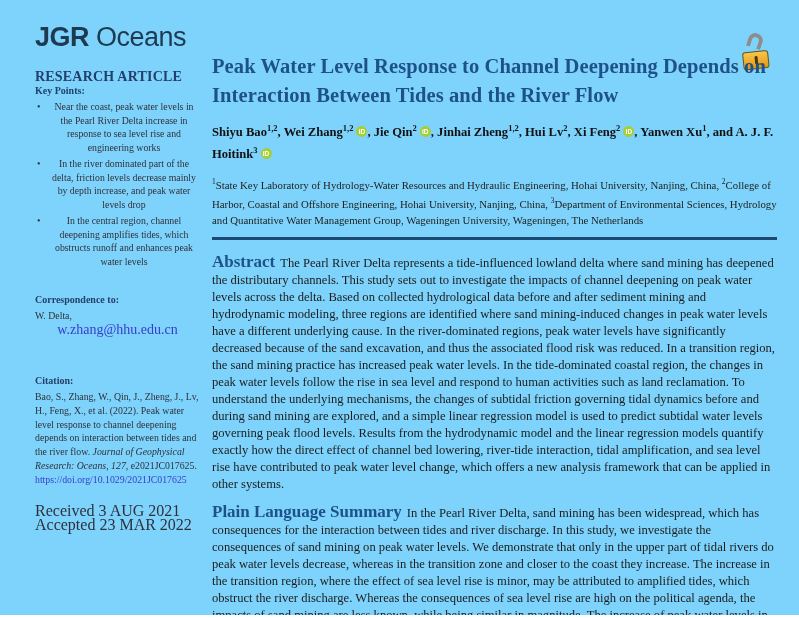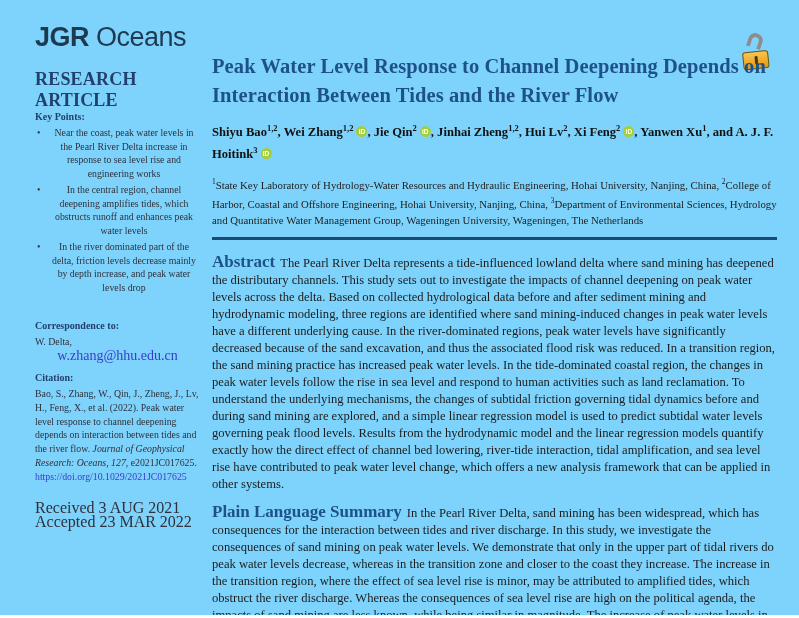--- a/index.html
+++ b/index.html
@@ -11,39 +11,39 @@
 
   
   .leftcol { position:absolute; left:35px; top:22px; width:165px; }
   .logo {
     font-family:"Liberation Sans", sans-serif; color:#1d3a50;
     font-size:27px; letter-spacing:-0.5px; white-space:nowrap;
   }
   .logo .logo-strong { font-weight:700; }
   .logo .logo-light  { font-weight:400; }
   .article-type {
-    margin-top:16px; color:#233f6b; font-weight:700; font-size:18px; letter-spacing:0.2px;
+    margin-top:16px; color:#233f6b; font-weight:700; font-size:14px; letter-spacing:0.2px;
   }
   .doi { margin-top:3px; color:#5a5a5a; font-size:11px; }
 
   .side-heading { color:#233f6b; font-weight:700; font-size:10px; margin-top:0; }
   .kp-section { }
   .kp-list { margin-top:4px; }
   .kp-item {
     position:relative; padding-left:13px; font-size:9.8px; line-height:13.5px;
     color:#30303a; margin-bottom:3px;text-align:center;
   }
   .kp-item::before { content:"\2022"; position:absolute; left:2px; top:0; color:#30303a; }
 
   .corr-section { margin-top:26px; }
   .corr-name { font-size:9.8px; line-height:13.5px; color:#30303a; margin-top:4px; }
   .link { color:#3a3acc; text-decoration:none; cursor:pointer; }
   .corr-email { display:block; font-size:14px; line-height:13.5px;text-align:center; }
 
-  .cite-section { margin-top:10px; }
+  .cite-section { margin-top:39px; }
   .cite-body { margin-top:4px; font-size:9.8px; line-height:13.8px; color:#30303a; }
   .cite-body .ital { font-style:italic; }
   .cite-link { display:inline; font-size:9.8px; line-height:13.8px; }
 
   .history { margin-top:17px; font-size:16px; line-height:14px; color:#30303a; }
 
   
   .rightcol { position:absolute; left:212px; top:52px; width:565px; }
   .title {
     color:#1d5188; font-weight:700; font-size:20.5px; line-height:29px; letter-spacing:0.1px;
@@ -93,22 +93,22 @@
   <div class="leftcol">
 
     <div class="logo"><span class="logo-strong">JGR</span><span class="logo-light"> Oceans</span></div>
 
     <div class="article-type">RESEARCH ARTICLE</div>
 
     <div class="kp-section">
       <div class="side-heading">Key Points:</div>
       <div class="kp-list">
         <div class="kp-item"><span>Near the coast, peak water levels in the Pearl River Delta increase in response to sea level rise and engineering works</span></div>
+        <div class="kp-item"><span>In the river dominated part of the delta, friction levels decrease mainly by depth increase, and peak water levels drop</span></div>
         <div class="kp-item"><span>In the central region, channel deepening amplifies tides, which obstructs runoff and enhances peak water levels</span></div>
-        <div class="kp-item"><span>In the river dominated part of the delta, friction levels decrease mainly by depth increase, and peak water levels drop</span></div>
       </div>
     </div>
 
     <div class="corr-section">
       <div class="side-heading">Correspondence to:</div>
       <div class="corr-name">W. Delta,</div>
       <a class="link corr-email">w.zhang@hhu.edu.cn</a>
     </div>
 
     <div class="cite-section">

